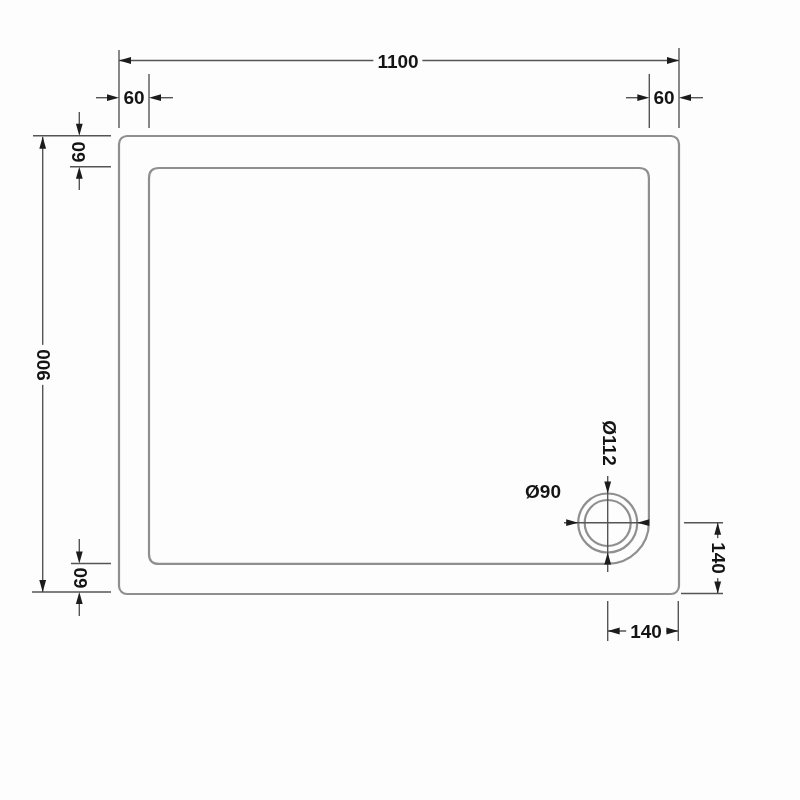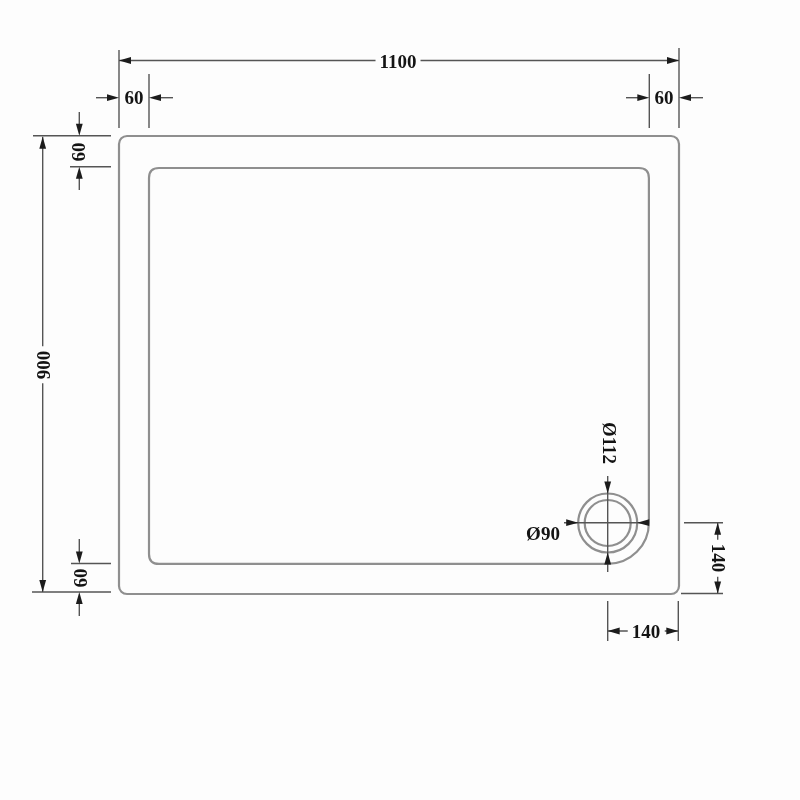--- a/index.html
+++ b/index.html
@@ -1,20 +1,20 @@
 <!DOCTYPE html>
 <html><head>
 <meta charset="utf-8">
 <style>
   html,body{margin:0;padding:0;background:#fdfdfd;}
   .canvas{
     position:relative;
     width:800px;height:800px;
     background:#fdfdfd;
-    font-family:Liberation Serif, serif;
+    font-family:Liberation Sans, sans-serif;
     overflow:hidden;
   }
   .canvas svg{position:absolute;left:0;top:0;}
   .dim-label{
     position:absolute;
     font-size:19px;
     font-weight:700;
     color:#141414;
     line-height:1;
     white-space:nowrap;
@@ -112,19 +112,19 @@
   <div class="dim-label" style="left:664px;top:96.5px;">60</div>
 
   <div class="dim-label rot-ccw" style="left:78px;top:152px;">60</div>
 
   <div class="dim-label bg rot-ccw" style="left:42.5px;top:365px;">900</div>
 
   <div class="dim-label rot-ccw" style="left:79.5px;top:577.5px;">60</div>
 
   <div class="dim-label rot-cw" style="left:608.5px;top:443px;">Ø112</div>
 
-  <div class="dim-label" style="left:543px;top:533px;">Ø90</div>
+  <div class="dim-label" style="left:543px;top:491px;">Ø90</div>
 
   <div class="dim-label bg rot-cw" style="left:717.7px;top:558px;">140</div>
 
   <div class="dim-label bg" style="left:646px;top:631px;">140</div>
 
 </div>
 
 </body></html>

